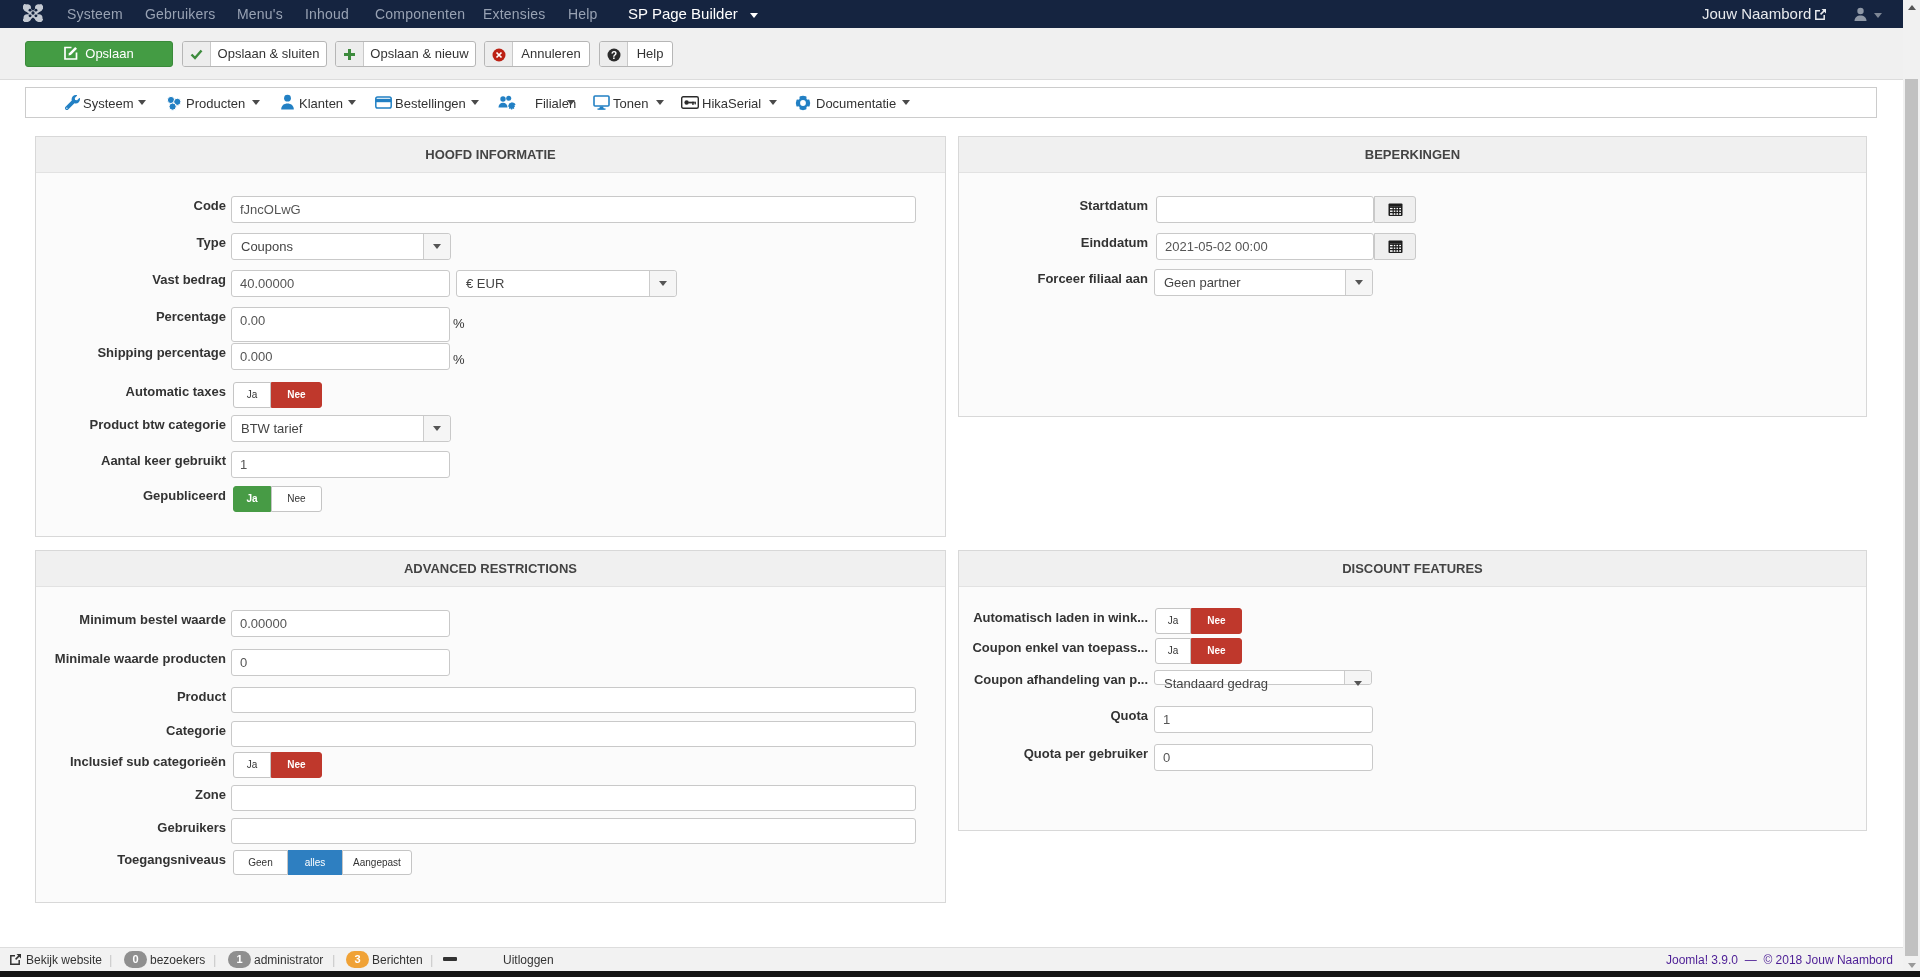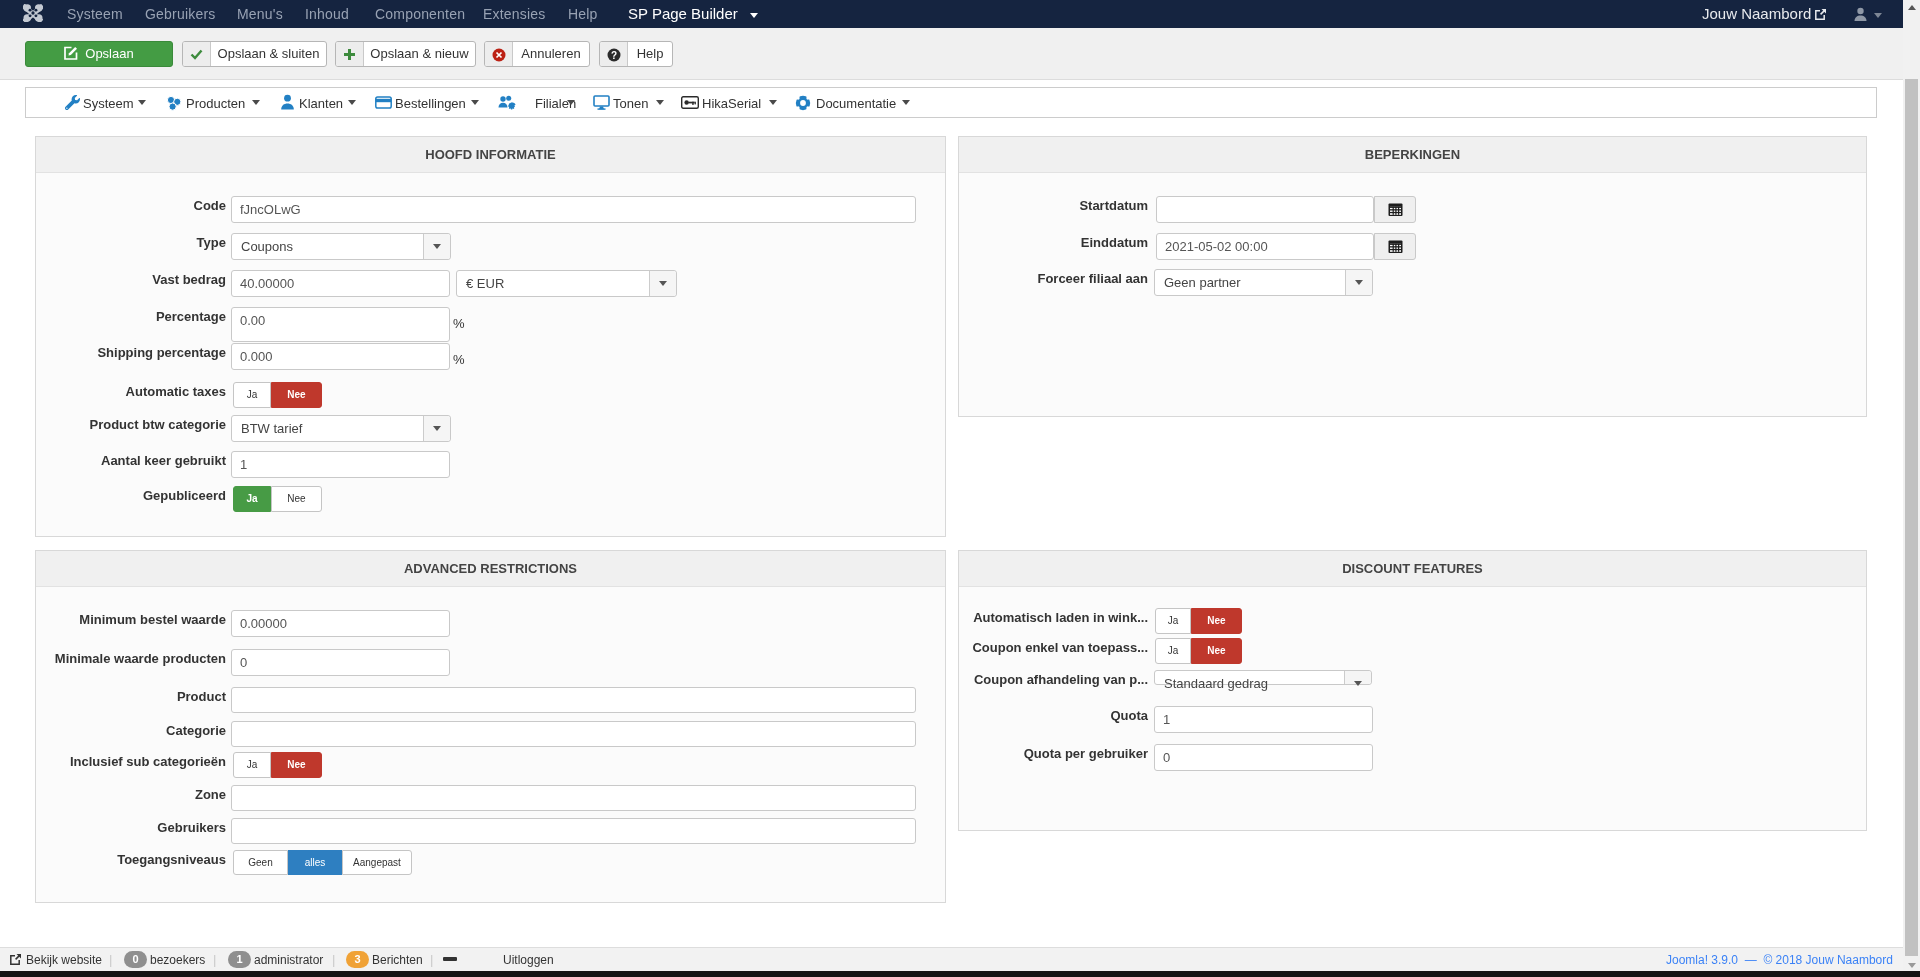--- a/index.html
+++ b/index.html
@@ -298,13 +298,13 @@
 <span class="ftx" style="left:150px;">bezoekers</span>
 <span class="fsep" style="left:213px;">|</span>
 <span class="badge" style="left:228px;">1</span>
 <span class="ftx" style="left:254px;">administrator</span>
 <span class="fsep" style="left:332px;">|</span>
 <span class="badge" style="left:346px;background:#f0a236;">3</span>
 <span class="ftx" style="left:372px;">Berichten</span>
 <span class="fsep" style="left:430px;">|</span>
 <div class="abs" style="left:443px;top:957px;width:14px;height:4px;background:#333;border-radius:1px;"></div>
 <span class="ftx" style="left:461px;margin-left:42px;">Uitloggen</span>
-<span class="ftx" style="left:1666px;color:#3b82f6;">Joomla! 3.9.0&nbsp; —&nbsp; © 2018 Jouw Naambord</span>
+<span class="ftx" style="left:1666px;color:#4c1d95;">Joomla! 3.9.0&nbsp; —&nbsp; © 2018 Jouw Naambord</span>
 <div class="abs" style="left:0;top:971px;width:1920px;height:6px;background:#141414;z-index:9;"></div>
 </body></html>

